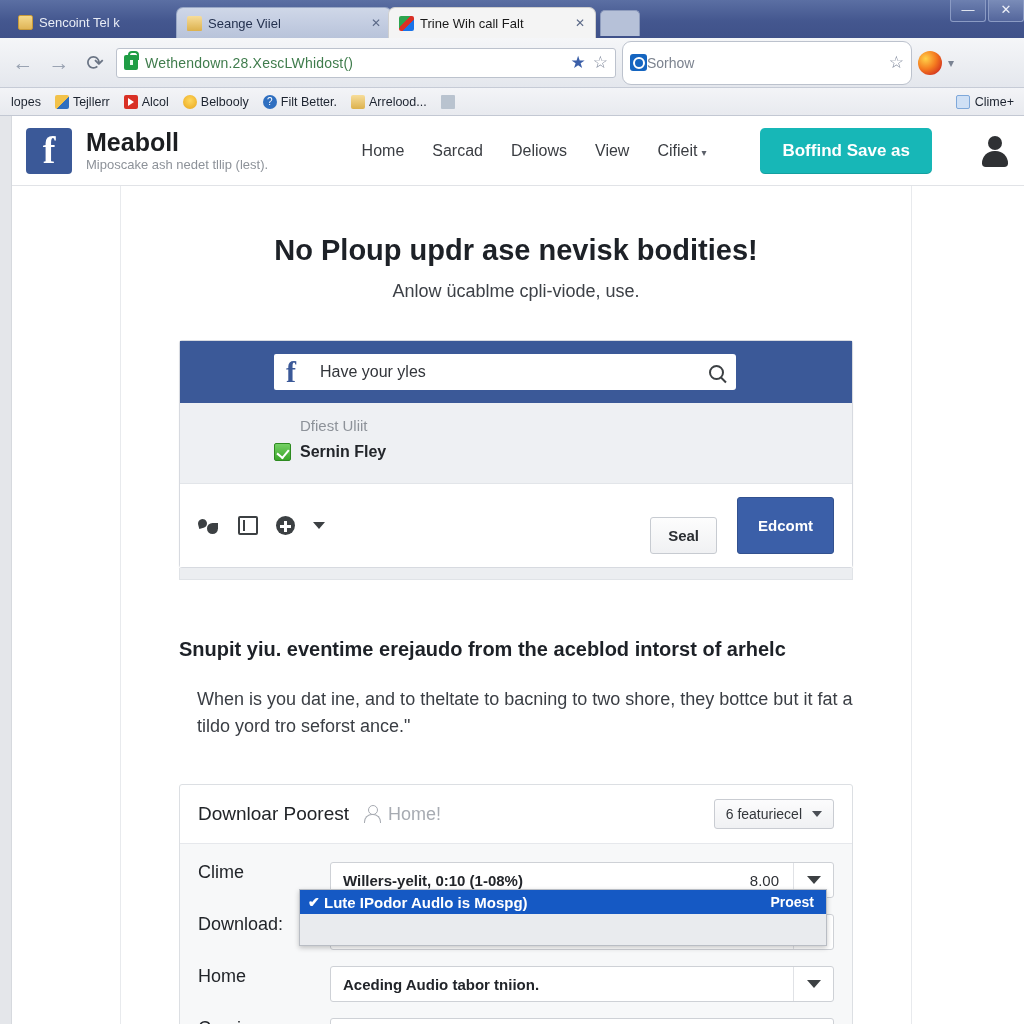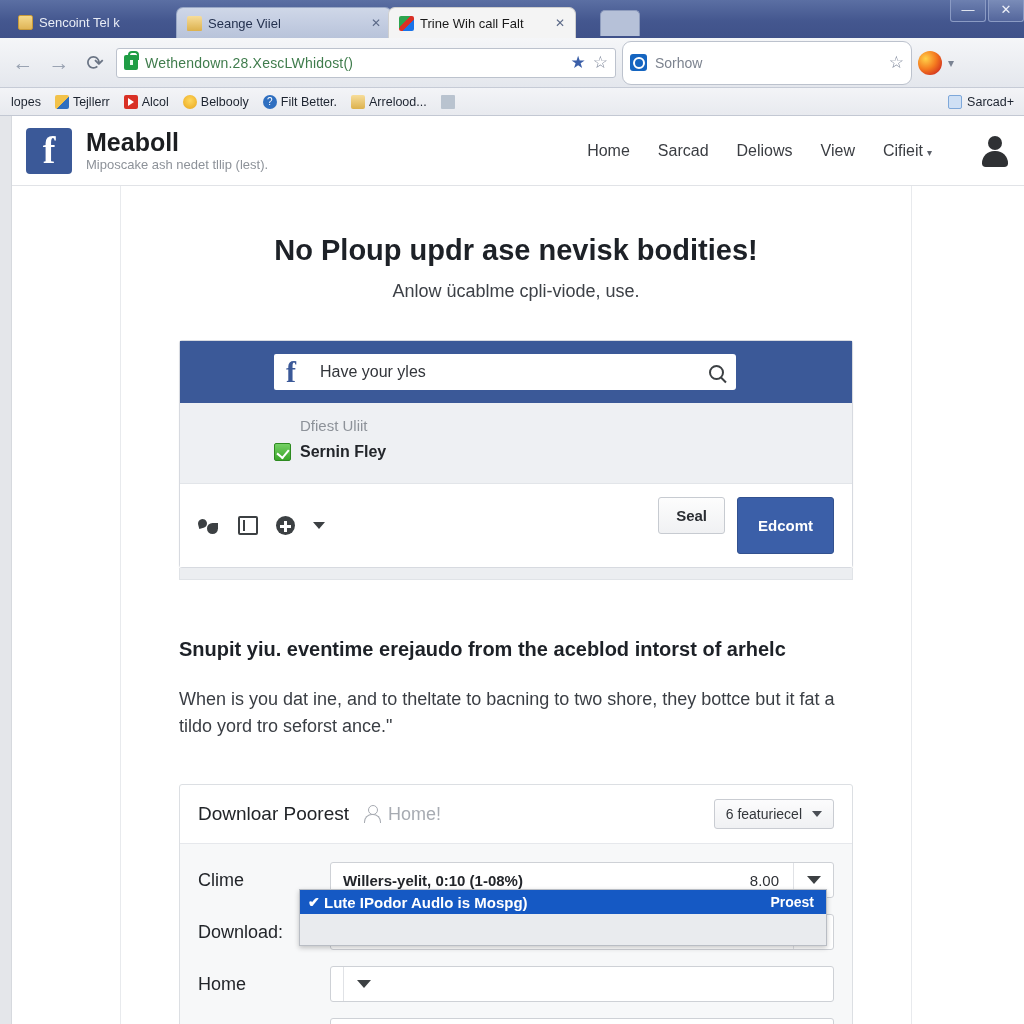--- a/index.html
+++ b/index.html
@@ -69,21 +69,21 @@
   .lock-icon { width: 14px; height: 15px; background: #1f9d45; border-radius: 2px; position: relative; flex:0 0 14px; }
   .lock-icon::before { content:""; position:absolute; left:3.5px; top:-4px; width:7px; height:7px; border:2px solid #1f9d45; border-bottom:none; border-radius: 4px 4px 0 0; }
   .lock-icon::after { content:""; position:absolute; left:5.5px; top:5px; width:3px; height:5px; background:#eafaef; }
   .omnibox-url { flex: 1; font-size: 14px; color: #3f7c4c; overflow: hidden; white-space: nowrap; letter-spacing: .2px; }
   .star { font-size: 17px; line-height: 1; }
   .star.filled { color: #3b5fa8; }
   .star.hollow { color: #7d8699; }
   .searchbox {
     flex: 0 0 290px; height: 44px; background: #fff;
     border: 1px solid #bcc2cd; border-radius: 9px;
-    display: flex; align-items: center; padding: 0 7px; gap: 8px;
+    display: flex; align-items: center; padding: 0 7px; 
   }
   .searchengine-icon {
     width: 17px; height: 17px; background: #1565c0; border-radius: 3px;
     display:flex; align-items:center; justify-content:center; flex:0 0 17px;
   }
   .searchengine-icon::after { content:""; width:8px; height:8px; border:2px solid #fff; border-radius:50%; }
   .searchbox-text { flex: 1; font-size: 14px; color: #7c838f; }
   .ff-logo {
     width: 24px; height: 24px; border-radius: 50%; flex:0 0 24px;
     background: radial-gradient(circle at 32% 32%, #ffd24a 0%, #f57c20 45%, #d93f1e 75%, #8a2ba8 100%);
@@ -194,36 +194,36 @@
   .foot-ico { color: #3c4043; font-size: 19px; line-height: 1; }
   .ico-people { width: 22px; height: 20px; position: relative; }
   .ico-people::before { content:""; position:absolute; left:0; top:3px; width:9px; height:9px; background:#3c4043; border-radius:50% 50% 50% 0; transform:rotate(-15deg); }
   .ico-people::after { content:""; position:absolute; left:9px; top:7px; width:11px; height:11px; background:#3c4043; border-radius:50% 0 50% 50%; }
   .ico-photo { width: 20px; height: 19px; border: 2px solid #3c4043; border-radius: 2px; position:relative; }
   .ico-photo::after { content:""; position:absolute; left:3px; top:2px; width:2px; height:11px; background:#3c4043; }
   .ico-plus { width: 19px; height: 19px; border-radius: 50%; background: #3c4043; position: relative; }
   .ico-plus::before { content:""; position:absolute; left:4px; top:8.5px; width:11px; height:3px; background:#fff; }
   .ico-plus::after { content:""; position:absolute; left:8px; top:4.5px; width:3px; height:11px; background:#fff; }
   .tri-down { width:0; height:0; border-left:6px solid transparent; border-right:6px solid transparent; border-top:7px solid #3c4043; }
-  .foot-right { margin-left: auto; display: flex; align-items: flex-start; gap: 12px; }
+  .foot-right { margin-left: auto; display: flex; align-items: flex-end; gap: 20px; }
   .btn-gray {
     background: linear-gradient(to bottom,#fdfdfd,#f0f1f3); border: 1px solid #c7cbd1;
     border-radius: 3px; padding: 9px 17px; font-size: 15px; font-weight: bold; color: #2b2e33;
   }
   .btn-blue {
     background: #3b5fa8; border: 1px solid #32518f; border-radius: 3px;
     padding: 19px 20px; font-size: 15px; font-weight: bold; color: #ffffff;
   }
   .card-shadow-strip { height: 12px; margin: 0 58px; background: #eceef1; border: 1px solid #e0e3e7; border-top: none; }
 
   .section-title {
     margin: 56px 58px 0 58px; font-size: 20px; font-weight: bold; color: #1d2127; line-height: 1.38;
   }
   .section-para {
-    margin: 22px 58px 0 58px; font-size: 18px; color: #3a3e44; line-height: 1.52;
+    margin: 22px 58px 0 76px; font-size: 18px; color: #3a3e44; line-height: 1.52;
   }
 
   .form-panel {
     margin: 44px 58px 0 58px; background: #ffffff;
     border: 1px solid #dcdfe3; border-radius: 3px;
   }
   .form-panel-head {
     display: flex; align-items: center; padding: 14px 18px; border-bottom: 1px solid #e6e8ec;
   }
   .fp-title { font-size: 19px; color: #212428; }
@@ -232,21 +232,21 @@
   .fp-person::after { content:""; position:absolute; left:1px; top:9px; width:15px; height:8px; border:1.5px solid #a7abb2; border-bottom:none; border-radius: 8px 8px 0 0; }
   .fp-sub { font-size: 18px; color: #a7abb2; }
   .fp-select {
     margin-left: auto; background: linear-gradient(to bottom,#fcfcfd,#f0f1f3);
     border: 1px solid #c9ccd2; border-radius: 3px; padding: 6px 11px;
     font-size: 14px; color: #34373c; display: flex; align-items: center; gap: 10px;
   }
   .fp-select .tri { width:0;height:0;border-left:5px solid transparent;border-right:5px solid transparent;border-top:6px solid #4a4e55; }
 
   .form-body { background: #f7f8f9; padding: 10px 0 0 0; }
-  .form-row { display: flex; align-items: center; padding: 8px 18px; gap: 14px; }
+  .form-row { display: flex; align-items: flex-start; padding: 8px 18px; gap: 14px; }
   .form-label { flex: 0 0 118px; font-size: 18px; color: #22252a; }
   .form-field {
     flex: 1; height: 36px; background: #fff; border: 1px solid #ced1d6; border-radius: 3px;
     display: flex; align-items: center; padding: 0 0 0 12px; position: relative;
   }
   .ff-text { flex: 1; font-size: 15px; font-weight: bold; color: #22252a; white-space: nowrap; overflow:hidden; }
   .ff-side { font-size: 15px; color: #2e3136; padding-right: 14px; }
   .ff-arrow {
     width: 40px; height: 34px; border-left: 1px solid #e0e2e6;
     display: flex; align-items: center; justify-content: center; flex: 0 0 40px;
@@ -285,21 +285,21 @@
         <span class="tab-label">Sencoint Tel k</span>
         <span class="tab-close" style="margin-left:auto">✕</span>
       </div>
 
       <div class="tab tab-inactive" style="left:176px; width:216px;">
         <span class="favicon fav-folder"></span>
         <span class="tab-label">Seange Viiel</span>
         <span class="tab-close" style="margin-left:auto">✕</span>
       </div>
 
-      <div class="tab tab-active" style="left:388px; width:188px;">
+      <div class="tab tab-active" style="left:388px; width:208px;">
         <span class="favicon fav-sheet"></span>
         <span class="tab-label">Trine Wih call Falt</span>
         <span class="tab-close" style="margin-left:auto">✕</span>
       </div>
 
       <div class="tab-newtab" style="left:600px;"></div>
     </div>
 
     <div class="win-controls">
       <div class="win-btn">—</div>
@@ -351,21 +351,21 @@
     </div>
     <div class="bm">
       <span class="bm-ico ico-folder"></span>
       <span>Arrelood...</span>
     </div>
     <div class="bm">
       <span class="bm-ico ico-flag"></span>
     </div>
     <div class="bm-right">
       <span class="bm-ico ico-doc"></span>
-      <span>Sarcad+</span>
+      <span>Clime+</span>
     </div>
   </div>
 
   <div class="viewport">
     <div class="page">
       <div class="page-rail-left"></div>
 
       <div class="site-header">
         <div class="brand">
           <div class="fb-logo">f</div>
@@ -376,20 +376,21 @@
         </div>
 
         <div class="site-nav">
           <span class="nav-link">Home</span>
           <span class="nav-link">Sarcad</span>
           <span class="nav-link">Deliows</span>
           <span class="nav-link">View</span>
           <span class="nav-link">
             <span>Cifieit</span><span class="caret">▾</span>
           </span>
+          <span class="cta-btn">Boffind Save as</span>
           <span class="avatar-icon"></span>
         </div>
       </div>
 
       <div class="content-col">
 
         <div class="headline">No Ploup updr ase nevisk bodities!</div>
         <div class="subhead">Anlow ücablme cpli-viode, use.</div>
 
         <div class="fb-card">
@@ -455,20 +456,21 @@
                 <span class="ff-text"></span>
                 <span class="ff-arrow">
                     <span class="tri"></span>
                   </span>
               </span>
             </div>
 
             <div class="form-row">
               <span class="form-label">Home</span>
               <span class="form-field">
+                <span class="ff-text">Aceding Audio tabor tniion.</span>
                 <span class="ff-arrow">
                     <span class="tri"></span>
                   </span>
               </span>
             </div>
 
             <div class="form-row">
               <span class="form-label">Cargious</span>
               <span class="form-field">
                 <span class="ff-text">Siance</span>

